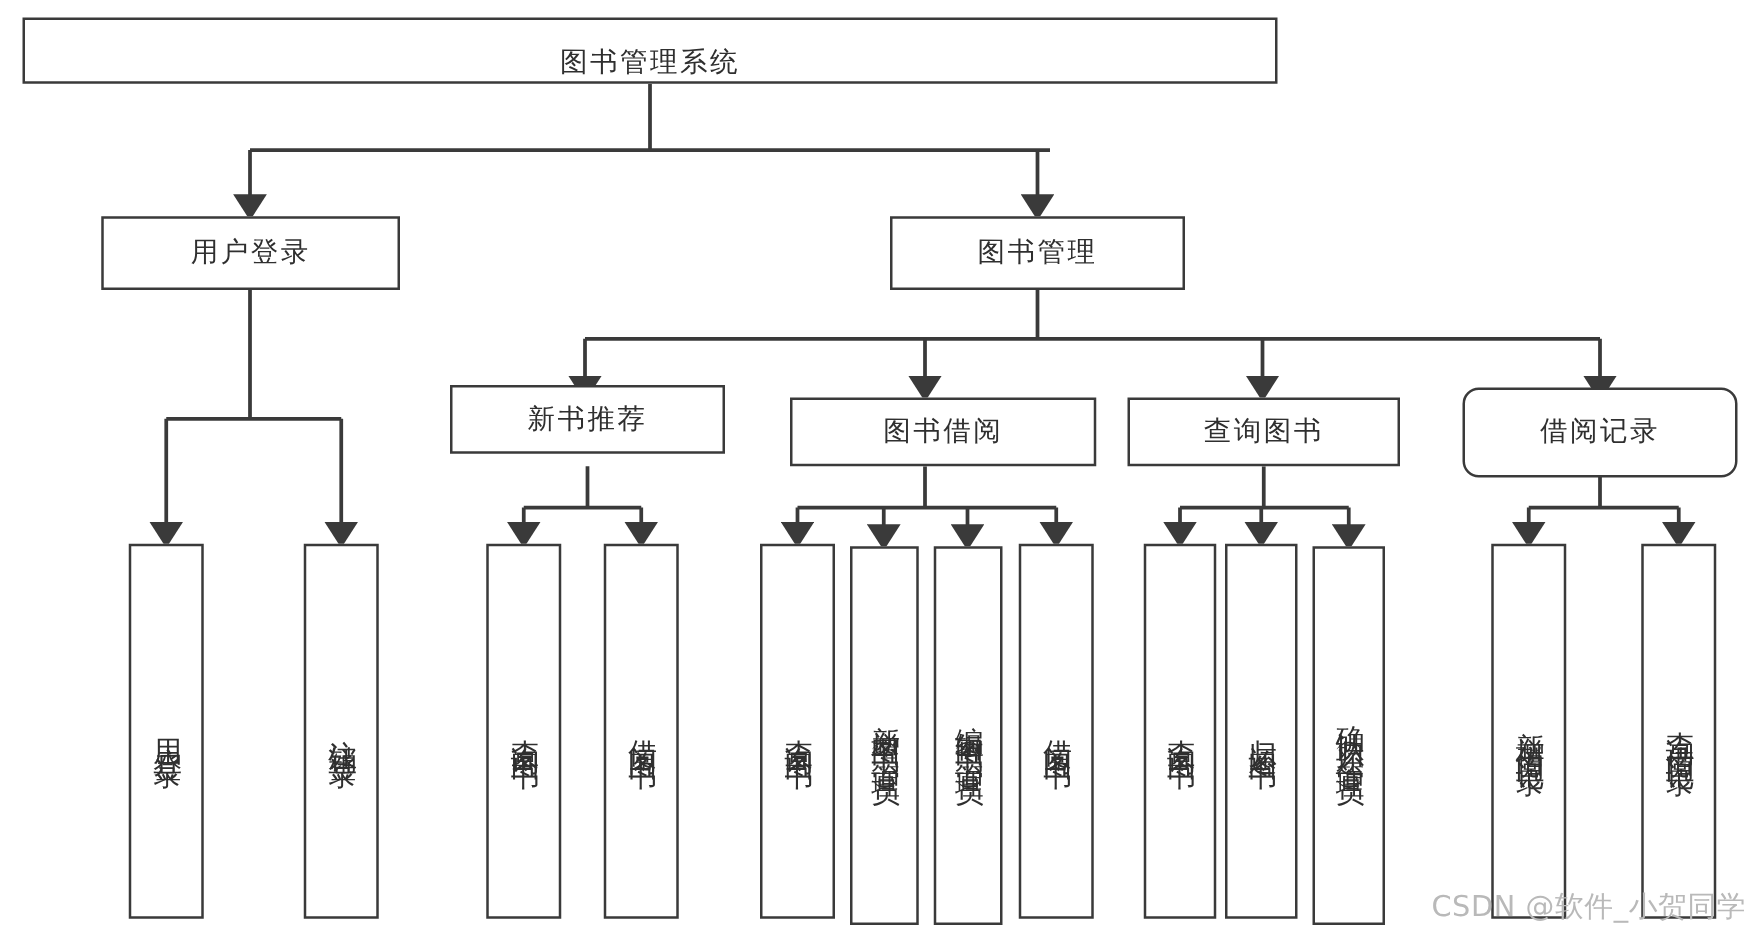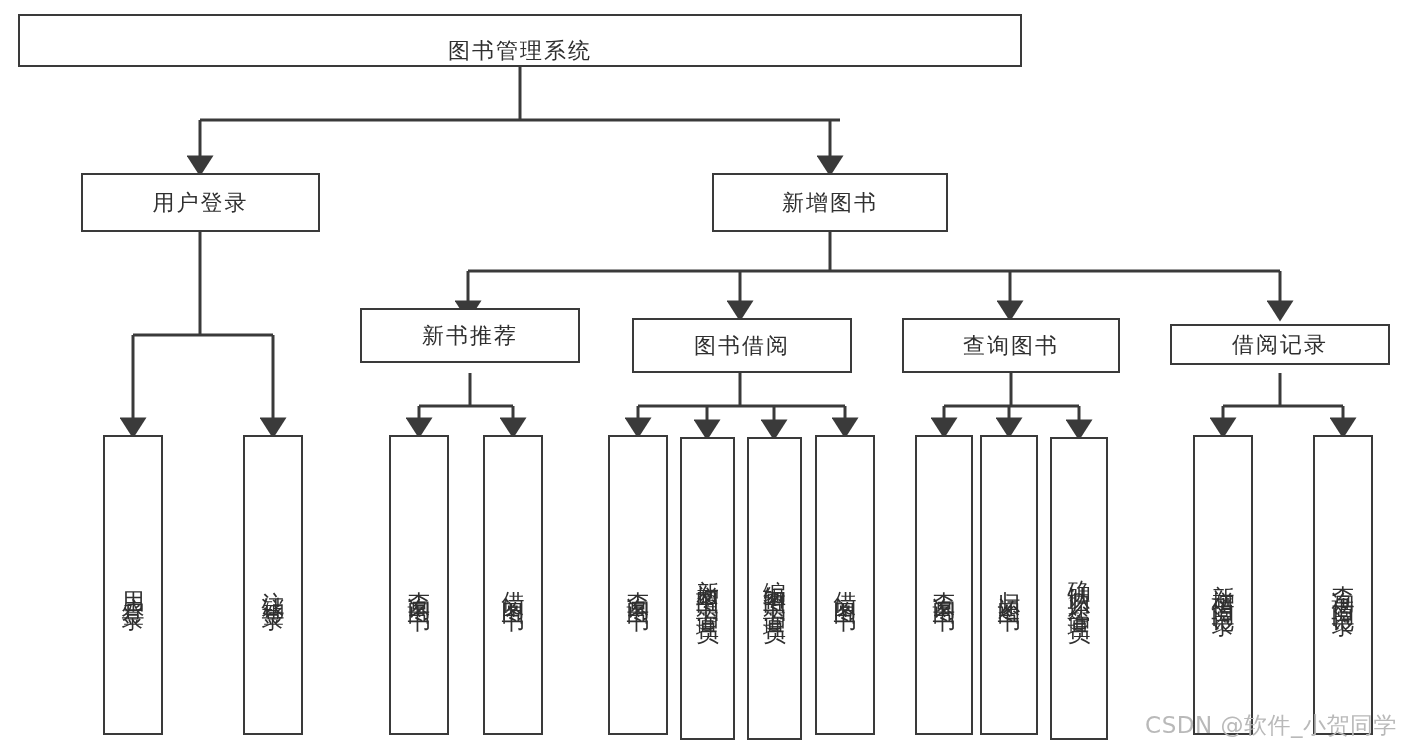--- a/index.html
+++ b/index.html
@@ -149,33 +149,33 @@
   </svg>
 
   <div class="node-box node-root" id="node-root" style="left: 18px; top: 14px; width: 1004px; height: 53px;">
     <span class="node-label">图书管理系统</span>
   </div>
 
   <div class="node-box node-h" id="node-l1-0" style="left: 81px; top: 173px; width: 239px; height: 59px;">
     <span class="node-label">用户登录</span>
   </div>
   <div class="node-box node-h" id="node-l1-1" style="left: 712px; top: 173px; width: 236px; height: 59px;">
-    <span class="node-label">新增图书</span>
+    <span class="node-label">图书管理</span>
   </div>
 
   <div class="node-box node-h" id="node-l2-0" style="left: 360px; top: 308px; width: 220px; height: 55px;">
     <span class="node-label">新书推荐</span>
   </div>
-  <div class="node-box node-h" id="node-l2-1" style="left: 632px; top: 318px; width: 220px; height: 55px;">
+  <div class="node-box node-h" id="node-l2-1" style="left: 632px; top: 318px; width: 245px; height: 55px;">
     <span class="node-label">图书借阅</span>
   </div>
   <div class="node-box node-h" id="node-l2-2" style="left: 902px; top: 318px; width: 218px; height: 55px;">
     <span class="node-label">查询图书</span>
   </div>
-  <div class="node-box node-h" id="node-l2-3" style="left: 1170px; top: 324px; width: 220px; height: 41px;">
+  <div class="node-box node-h" id="node-l2-3" style="left: 1170px; top: 310px; width: 220px; height: 72px; border-radius: 13px;">
     <span class="node-label">借阅记录</span>
   </div>
 
   <div class="node-box node-v" id="node-leaf-0" style="left: 103px; top: 435px; width: 60px; height: 300px;">
     <span class="node-label">用户登录</span>
   </div>
   <div class="node-box node-v" id="node-leaf-1" style="left: 243px; top: 435px; width: 60px; height: 300px;">
     <span class="node-label">注销登录</span>
   </div>
   <div class="node-box node-v" id="node-leaf-2" style="left: 389px; top: 435px; width: 60px; height: 300px;">

